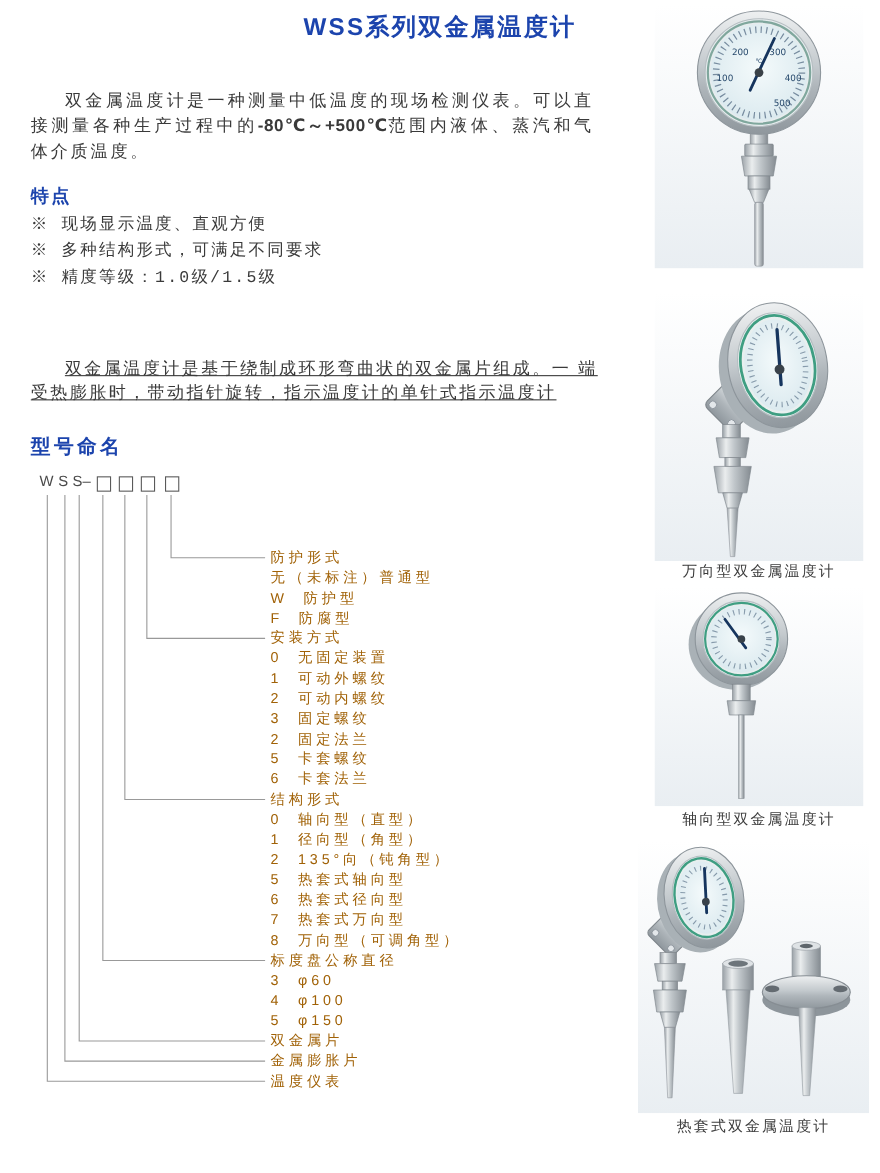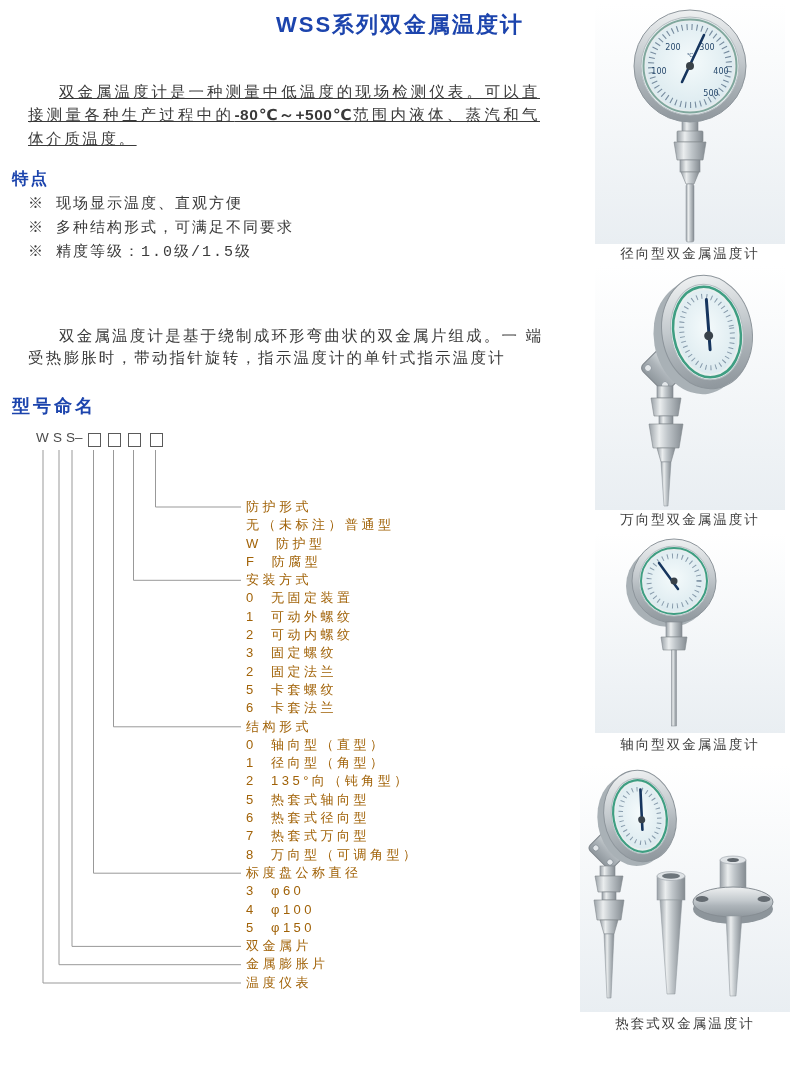--- a/index.html
+++ b/index.html
@@ -3,31 +3,31 @@
 <meta charset="utf-8">
 <style>
   html,body{margin:0;padding:0;background:#fff;}
   .page{position:relative;width:796px;height:1066px;background:#ffffff;overflow:hidden;
         font-family:"Liberation Sans","DejaVu Sans",sans-serif;color:#3a3a3a;}
 
   .title{position:absolute;top:10px;left:0;width:800px;text-align:center;
          font-size:22px;font-weight:bold;color:#1c44ad;letter-spacing:2px;}
 
   .intro{position:absolute;left:28px;top:64px;width:512px;font-size:15.5px;
-         line-height:23.5px;letter-spacing:2.6px;text-indent:2em;text-align:justify;text-decoration:underline;}
+         line-height:23.5px;letter-spacing:2.6px;text-indent:2em;text-align:justify;}
   .intro .rng{font-weight:bold;letter-spacing:.5px;}
 
-  .sec-h{position:absolute;left:12px;font-weight:bold;color:#1c44ad;}
+  .sec-h{position:absolute;left:28px;font-weight:bold;color:#1c44ad;}
   .sec-h.features-h{top:168px;font-size:16.5px;letter-spacing:2px;}
   .sec-h.model-h{top:394px;font-size:18px;letter-spacing:3px;}
 
   .features{position:absolute;left:28px;top:193px;font-size:15px;line-height:23.8px;letter-spacing:2px;font-family:Liberation Mono, monospace;}
 
   .principle{position:absolute;left:28px;top:309px;width:516px;font-size:15.5px;
-             line-height:22.5px;letter-spacing:2.2px;text-indent:2em;}
+             line-height:22.5px;letter-spacing:2.2px;text-indent:2em;text-decoration:underline;}
 
   
   .diagram{position:absolute;left:28px;top:430px;width:540px;height:575px;}
   .d-char{position:absolute;top:0;font-size:13.5px;color:#4a4a4a;font-weight:500;}
   .d-box{position:absolute;top:3px;width:11px;height:12px;border:1.3px solid #5a5a5a;background:#fff;}
   .d-lines{position:absolute;left:0;top:0;}
   .m-rows{position:absolute;left:218px;top:68px;}
   .m-row{height:18.3px;line-height:18.3px;font-size:13px;letter-spacing:3.5px;
          white-space:pre;color:#a16207;}
 
@@ -161,21 +161,20 @@
     <text x="116" y="92" font-size="8" text-anchor="middle">500</text>
     <text x="95" y="53" font-size="5.5" text-anchor="middle">℃</text>
     <line x1="87" y1="78" x2="109" y2="31" stroke="#16355e" stroke-width="2.6" stroke-linecap="round"></line>
     <circle cx="95" cy="62" r="4" fill="#3a4248"></circle>
     <rect x="82" y="127" width="26" height="11" rx="1" fill="url(#metalH)" stroke="#7f868c" stroke-width="0.6"></rect>
     <path d="M79 138 L111 138 L108 156 L82 156 Z" fill="url(#metalH)" stroke="#7f868c" stroke-width="0.6"></path>
     <rect x="85" y="156" width="20" height="12" fill="url(#metalH)" stroke="#7f868c" stroke-width="0.6"></rect>
     <path d="M86 168 L104 168 L99 180 L91 180 Z" fill="url(#metalH)" stroke="#7f868c" stroke-width="0.6"></path>
     <rect x="91" y="180" width="8" height="58" rx="2" fill="url(#metalH)" stroke="#878e94" stroke-width="0.5"></rect>
   </svg>
-  <div class="caption cap1">径向型双金属温度计</div>
 
   <svg class="photo p2" width="190" height="244" viewBox="0 0 190 244">
     <rect x="0" y="0" width="190" height="244" fill="url(#bgG)"></rect>
     <g transform="rotate(45 70 102)">
       <rect x="52" y="84" width="36" height="36" rx="5" fill="url(#metalV)" stroke="#7e858b"></rect>
       <circle cx="58" cy="90" r="3.4" fill="#e3e7ea" stroke="#77808a" stroke-width="0.6"></circle>
       <circle cx="82" cy="90" r="3.4" fill="#e3e7ea" stroke="#77808a" stroke-width="0.6"></circle>
       <circle cx="58" cy="114" r="3.4" fill="#e3e7ea" stroke="#77808a" stroke-width="0.6"></circle>
       <circle cx="82" cy="114" r="3.4" fill="#e3e7ea" stroke="#77808a" stroke-width="0.6"></circle>
     </g>

